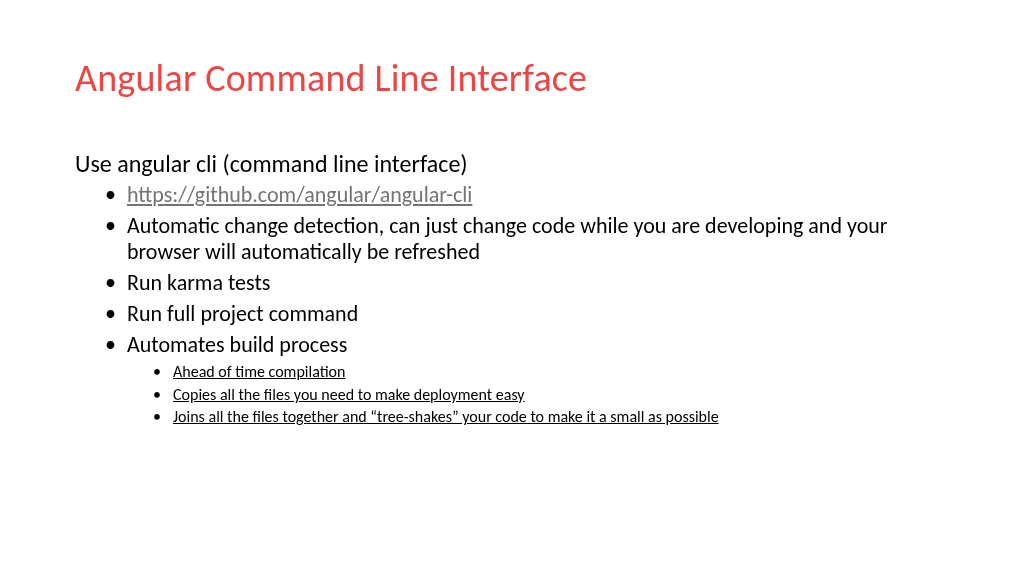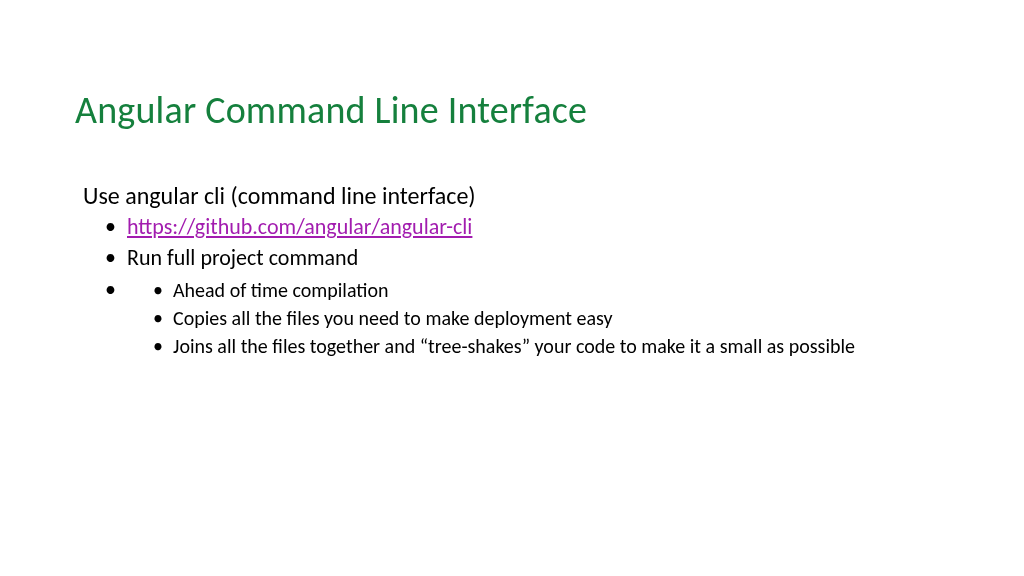--- a/index.html
+++ b/index.html
@@ -11,31 +11,29 @@
       width: 1024px;
       height: 576px;
       background: #ffffff;
       font-family: Calibri, 'Segoe UI', Arial, sans-serif;
       color: #000000;
       padding: 55px 75px 30px 75px;
     }
     .slide-title {
       font-size: 38px;
       font-weight: 400;
-      color: #15803d;
+      color: #ef4444;
       margin-bottom: 48px;
       letter-spacing: 0.2px;
-      margin-top: 32px;
     }
     .subtitle {
       font-size: 24px;
       font-weight: 400;
       color: #000000;
       margin-bottom: 4px;
-      margin-left: 8px;
     }
     ul.level-1 {
       list-style: none;
       padding-left: 52px;
     }
     ul.level-1 > li {
       font-size: 22px;
       line-height: 1.15;
       margin-bottom: 6px;
       position: relative;
@@ -46,48 +44,52 @@
       position: absolute;
       left: -22px;
       top: 0;
     }
     ul.level-2 {
       list-style: none;
       padding-left: 46px;
       margin-top: 4px;
     }
     ul.level-2 > li {
-      font-size: 20px;
+      font-size: 16px;
       line-height: 1.3;
       margin-bottom: 2px;
       position: relative;
+      text-decoration: underline;
     }
     ul.level-2 > li::before {
       content: "•";
       position: absolute;
       left: -20px;
       top: 0;
     }
     .link {
-      color: #a21caf;
+      color: #737373;
       text-decoration: underline;
     }
   </style>
 </head>
 <body>
 
 <h1 class="slide-title">Angular Command Line Interface</h1>
 
 <div class="subtitle">Use angular cli (command line interface)</div>
 
 <ul class="level-1">
   <li>
     <a class="link">https://github.com/angular/angular-cli</a>
   </li>
+  <li>Automatic change detection, can just change code while you are developing and your browser will automatically be refreshed</li>
+  <li>Run karma tests</li>
   <li>Run full project command</li>
   <li>
+    <span>Automates build process</span>
     <ul class="level-2">
       <li>Ahead of time compilation</li>
       <li>Copies all the files you need to make deployment easy</li>
       <li>Joins all the files together and “tree-shakes” your code to make it a small as possible</li>
     </ul>
   </li>
 </ul>
 
 </body></html>

